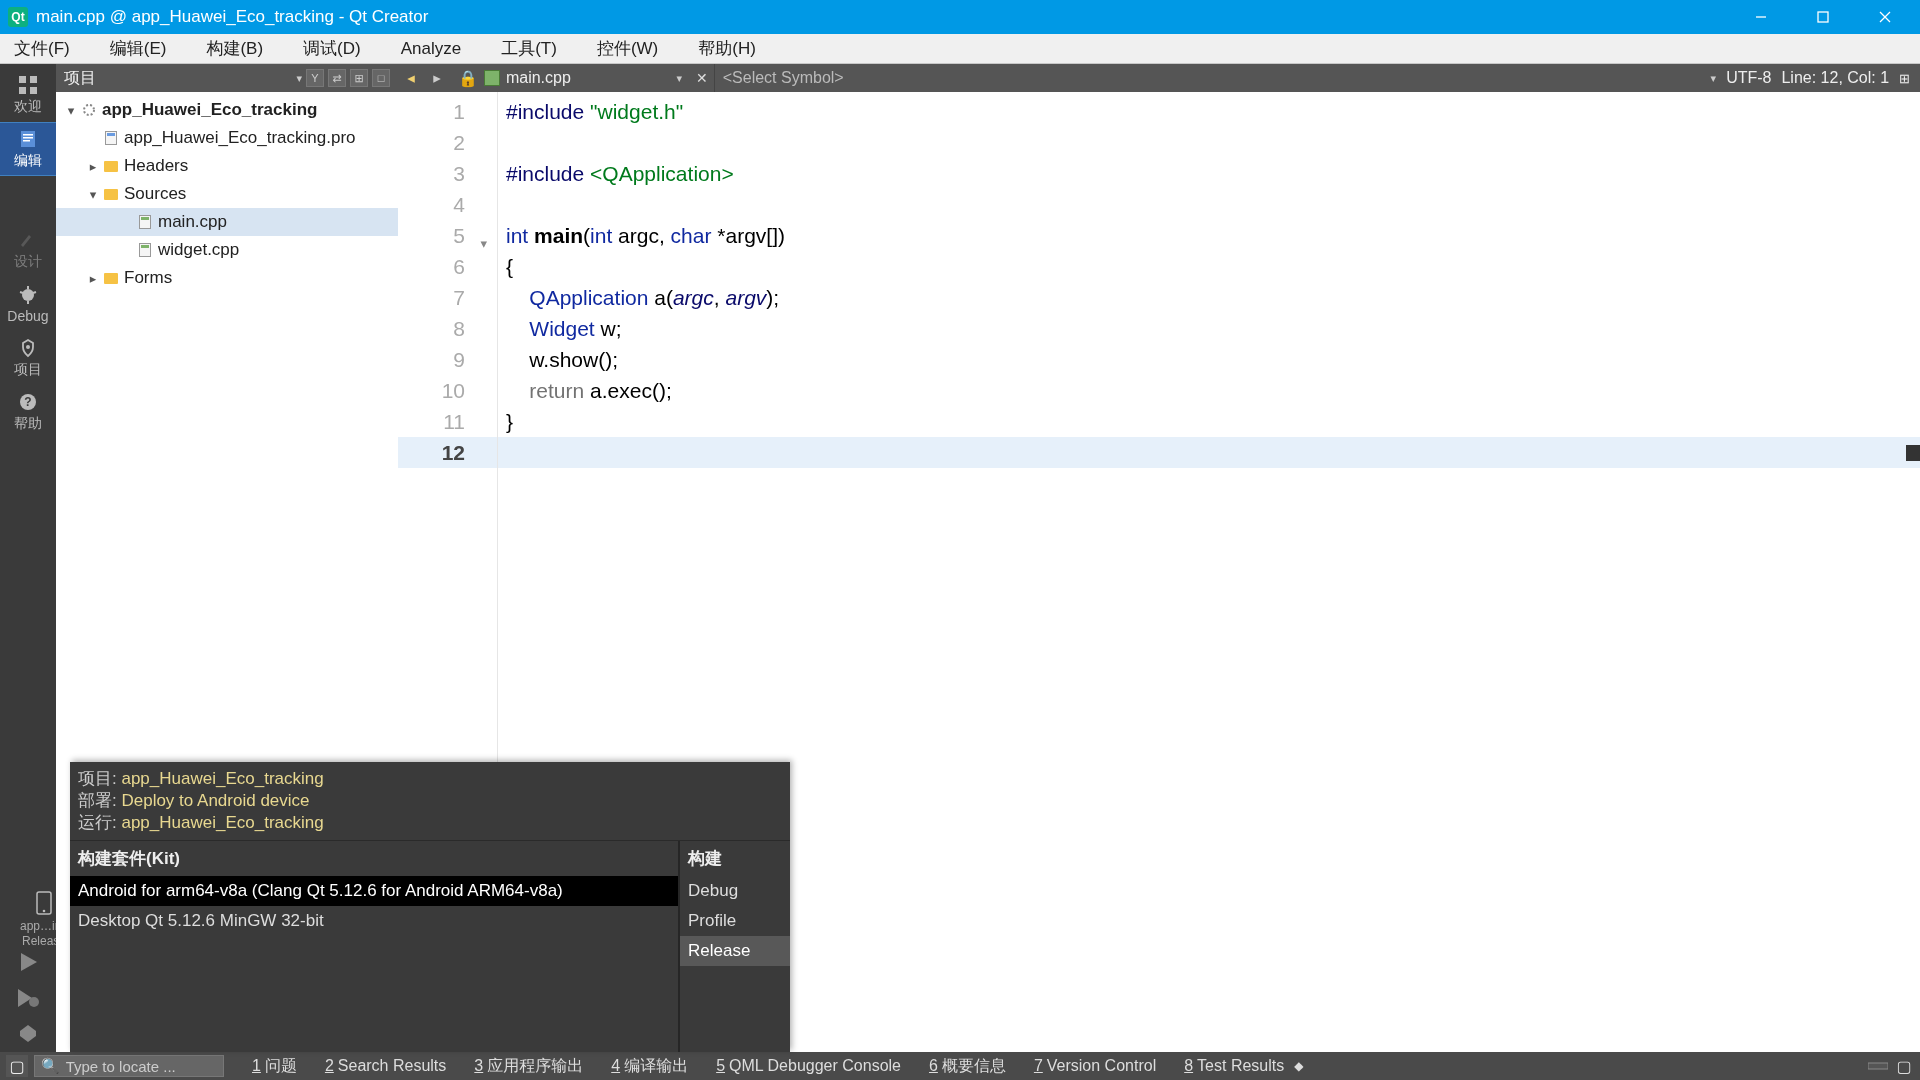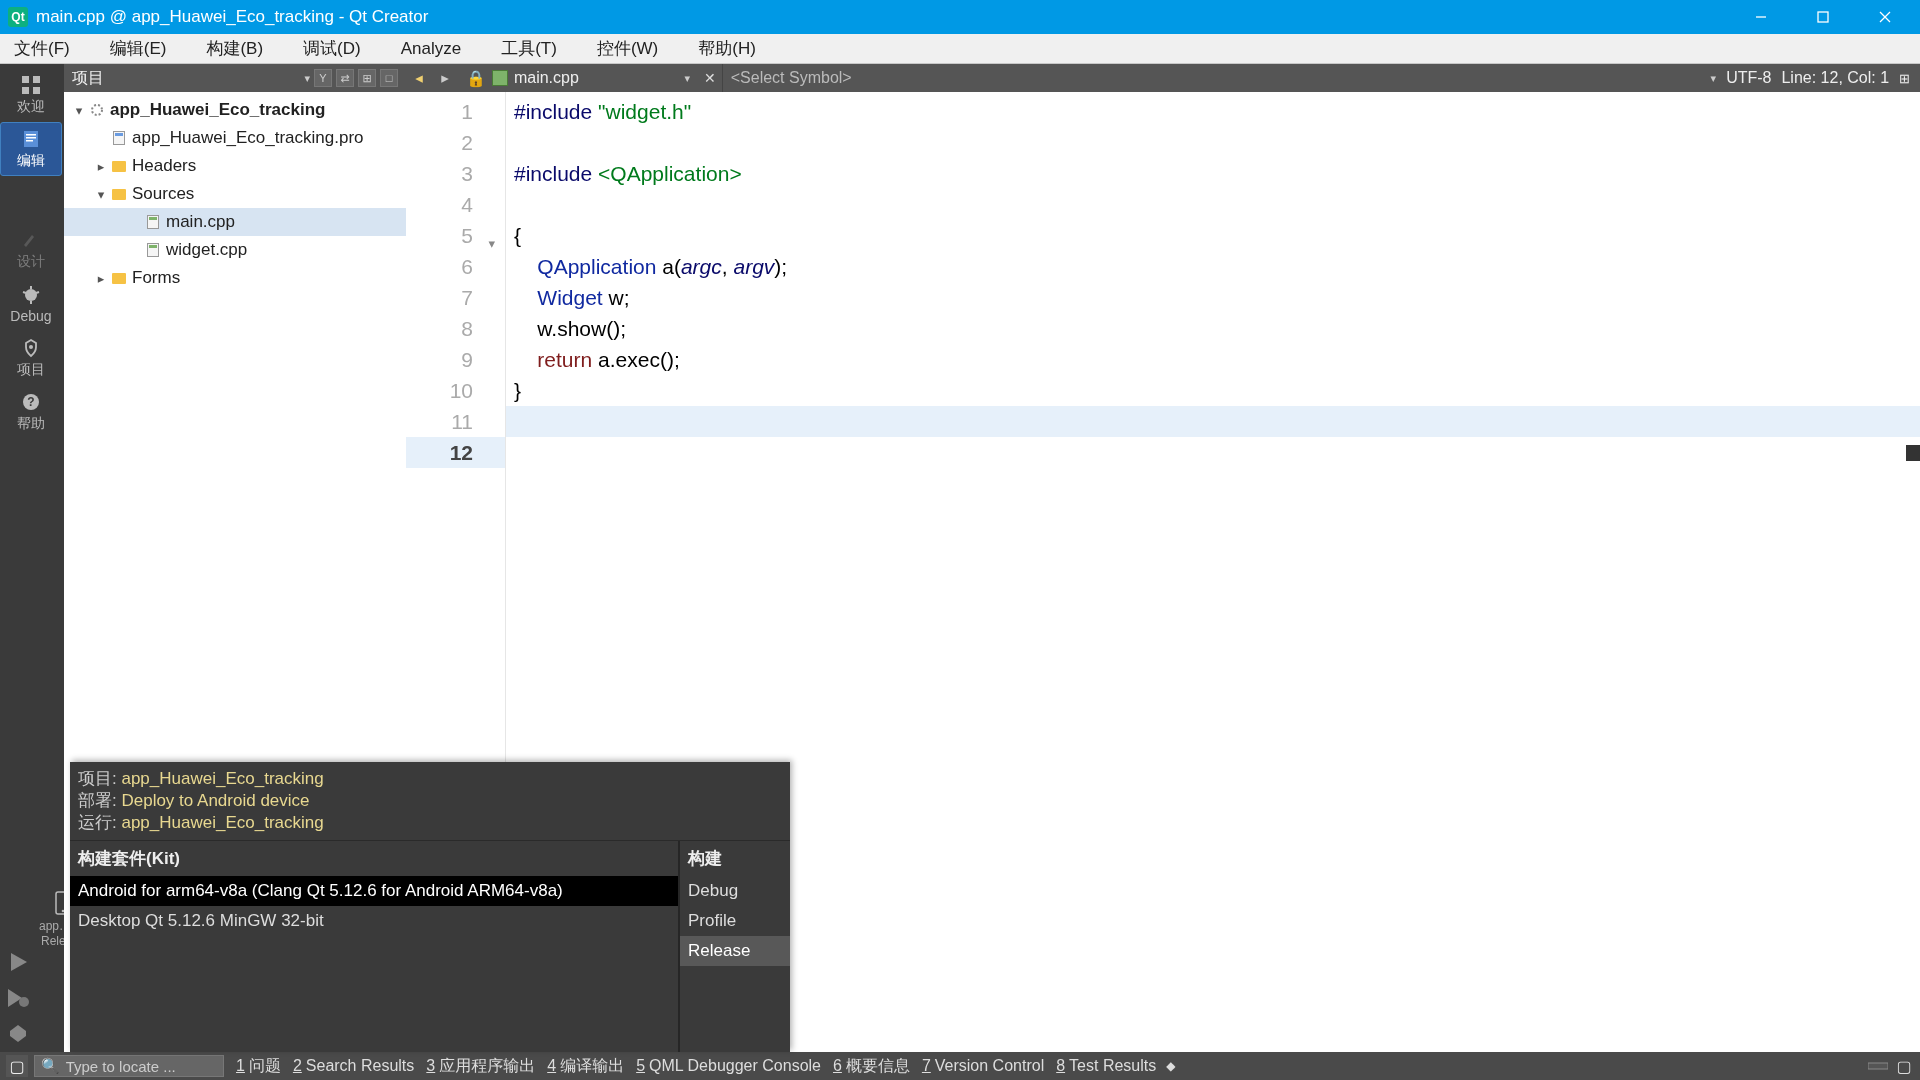--- a/index.html
+++ b/index.html
@@ -14,21 +14,21 @@
 .titlebar .winbtn svg { width:14px; height:14px; stroke:#fff; stroke-width:1.3; fill:none; }
 
 
 .menubar { height: 30px; background: #f0f0f0; display:flex; align-items:center; padding: 0 4px; border-bottom:1px solid #c8c8c8; font-size:17px; color:#222;gap:20px;}
 .menubar .menu-item { padding: 4px 10px; }
 
 
 .main { display:flex; height: calc(1080px - 34px - 30px - 28px); }
 
 
-.modesidebar { width: 64px; background: #3a3a3a; display:flex; flex-direction:column; padding-top:4px; color:#bbb; font-size:14px;}
+.modesidebar { width: 56px; background: #3a3a3a; display:flex; flex-direction:column; align-items:center; padding-top:4px; color:#bbb; font-size:14px;}
 .modesidebar .mode { width:62px; height:54px; display:flex; flex-direction:column; align-items:center; justify-content:center; gap:2px; border-radius:3px;}
 .modesidebar .mode.active { background:#2b5797; color:#fff; border:1px solid #4080c0;}
 .modesidebar .mode .mode-label { font-size:14px; }
 .modesidebar .mode .mode-ico { width:22px; height:22px; display:flex; align-items:center; justify-content:center; }
 .modesidebar .gap { flex:1; }
 .modesidebar .bot-item { width:62px; height:50px; display:flex; flex-direction:column; align-items:center; justify-content:center; font-size:13px; color:#aaa; gap:1px;margin-left:32px;}
 .modesidebar .run-btn { width:36px; height:36px; display:flex; align-items:center; justify-content:center; }
 
 
 .projpanel { width: 342px; background:#f5f5f5; display:flex; flex-direction:column; }
@@ -68,21 +68,21 @@
 .gutter .ln .fold { position:absolute; right:10px; top:8px; color:#888; font-size:13px;}
 .gutter .ln.current { background:#e6f0fa; color:#444; font-weight:bold; }
 .code { flex:1; padding-top:4px; }
 .codeline { height:31px; line-height:31px; white-space:pre; padding-left:8px;}
 .codeline.current { background:#e6f0fa; }
 .k-pre { color:#0a0a6a; }
 .k-type { color:#1029a0; }
 .k-str { color:#007a1c; }
 .k-inc { color:#007a1c; }
 .k-func { color:#000; font-weight:bold; }
-.k-kw { color:#7f1d1d; }
+.k-kw { color:#737373; }
 .k-arg { color:#0a0a6a; font-style:italic; }
 .code-minimark { position:absolute; right:0; top:353px; width:14px; height:16px; background:#333;}
 
 
 .kitpopup { position:absolute; left:70px; bottom:28px; width:720px; height:290px; background:#3a3a3a; color:#ddd; font-family: Consolas, "Courier New", monospace; font-size:17px; display:flex; flex-direction:column; box-shadow:2px -2px 6px rgba(0,0,0,0.3);}
 .kitpopup .info { padding:6px 8px; border-bottom:1px solid #2a2a2a; line-height:22px;}
 .kitpopup .info .lbl { color:#ccc; }
 .kitpopup .info .val { color:#e8d890; }
 .kitpopup .cols { flex:1; display:flex; }
 .kitpopup .colA { width:610px; border-right:2px solid #262626; display:flex; flex-direction:column;}
@@ -91,21 +91,21 @@
 .kitpopup .kit-item { padding:5px 8px; }
 .kitpopup .kit-item.selected { background:#000000; color:#fff; }
 .kitpopup .build-item { padding:5px 8px; }
 .kitpopup .build-item.selected { background:#585858; color:#fff; }
 
 
 .bottombar { height:28px; background:#4a4a4a; color:#ddd; display:flex; align-items:center; padding:0 6px; font-size:16px;}
 .bottombar .locator-ico { width:22px; height:22px; display:flex; align-items:center; justify-content:center; background:#555; color:#eee;}
 .bottombar .locator { margin-left:6px; width:190px; height:22px; background:#666; border:1px solid #777; display:flex; align-items:center; padding:0 6px; color:#ccc; font-size:15px;}
 .bottombar .locator .search-ico { margin-right:6px; color:#ddd;}
-.bottombar .outputbtn { margin-left:12px; color:#ddd;}
+.bottombar .outputbtn { margin-left:28px; color:#ddd;}
 .bottombar .outputbtn .num { text-decoration:underline; margin-right:4px;}
 .bottombar .filler { flex:1; }
 .bottombar .rt-ico { width:20px; height:14px; display:flex; align-items:center; justify-content:center; margin-left:6px;}
 </style>
 </head>
 <body>
 
 <div class="titlebar">
   <div class="app-icon">Qt</div>
   <div class="title-text">main.cpp @ app_Huawei_Eco_tracking - Qt Creator</div>
@@ -341,20 +341,21 @@
           <div class="ln">9</div>
           <div class="ln">10</div>
           <div class="ln">11</div>
           <div class="ln current">12</div>
         </div>
       <div class="code" id="code">
           <div class="codeline"><span class="k-pre">#include</span> <span class="k-str">"widget.h"</span></div>
           <div class="codeline"></div>
           <div class="codeline"><span class="k-pre">#include</span> <span class="k-inc">&lt;QApplication&gt;</span></div>
           <div class="codeline"></div>
+          <div class="codeline"><span class="k-type">int</span> <span class="k-func">main</span>(<span class="k-type">int</span> argc, <span class="k-type">char</span> *argv[])</div>
           <div class="codeline">{</div>
           <div class="codeline">    <span class="k-type">QApplication</span> a(<span class="k-arg">argc</span>, <span class="k-arg">argv</span>);</div>
           <div class="codeline">    <span class="k-type">Widget</span> w;</div>
           <div class="codeline">    w.show();</div>
           <div class="codeline">    <span class="k-kw">return</span> a.exec();</div>
           <div class="codeline">}</div>
           <div class="codeline current"></div>
         </div>
       <div class="code-minimark"></div>
     </div>

